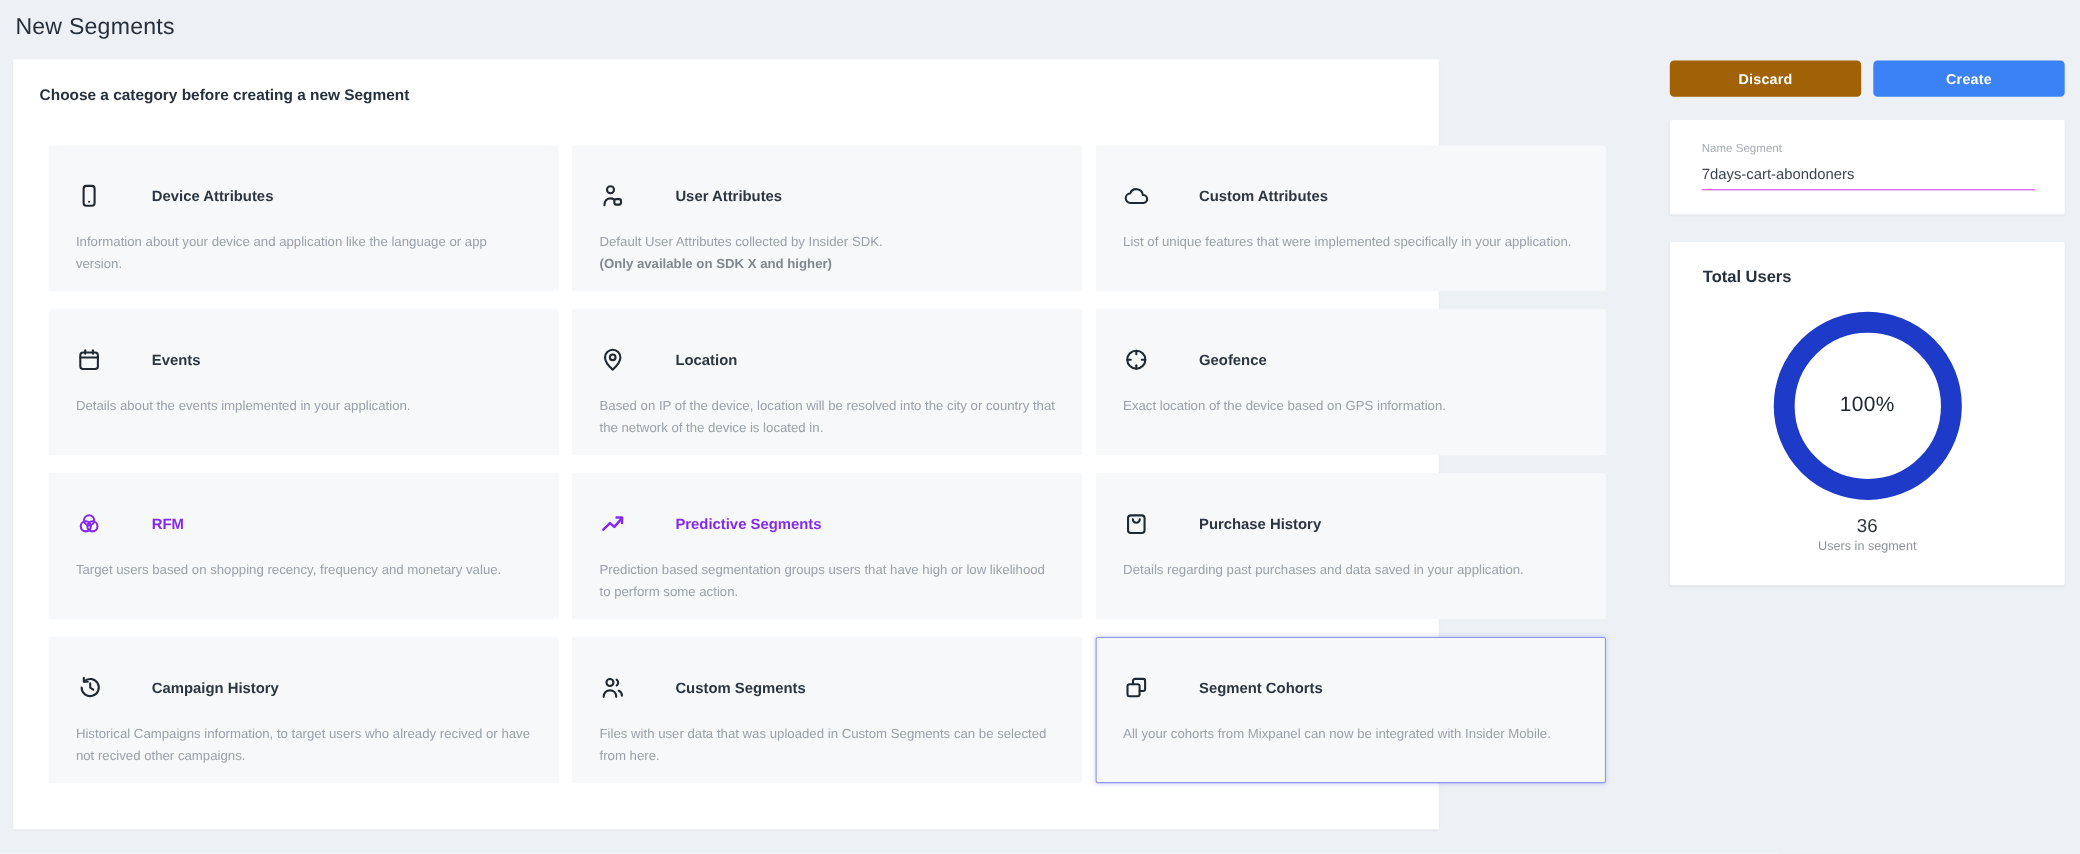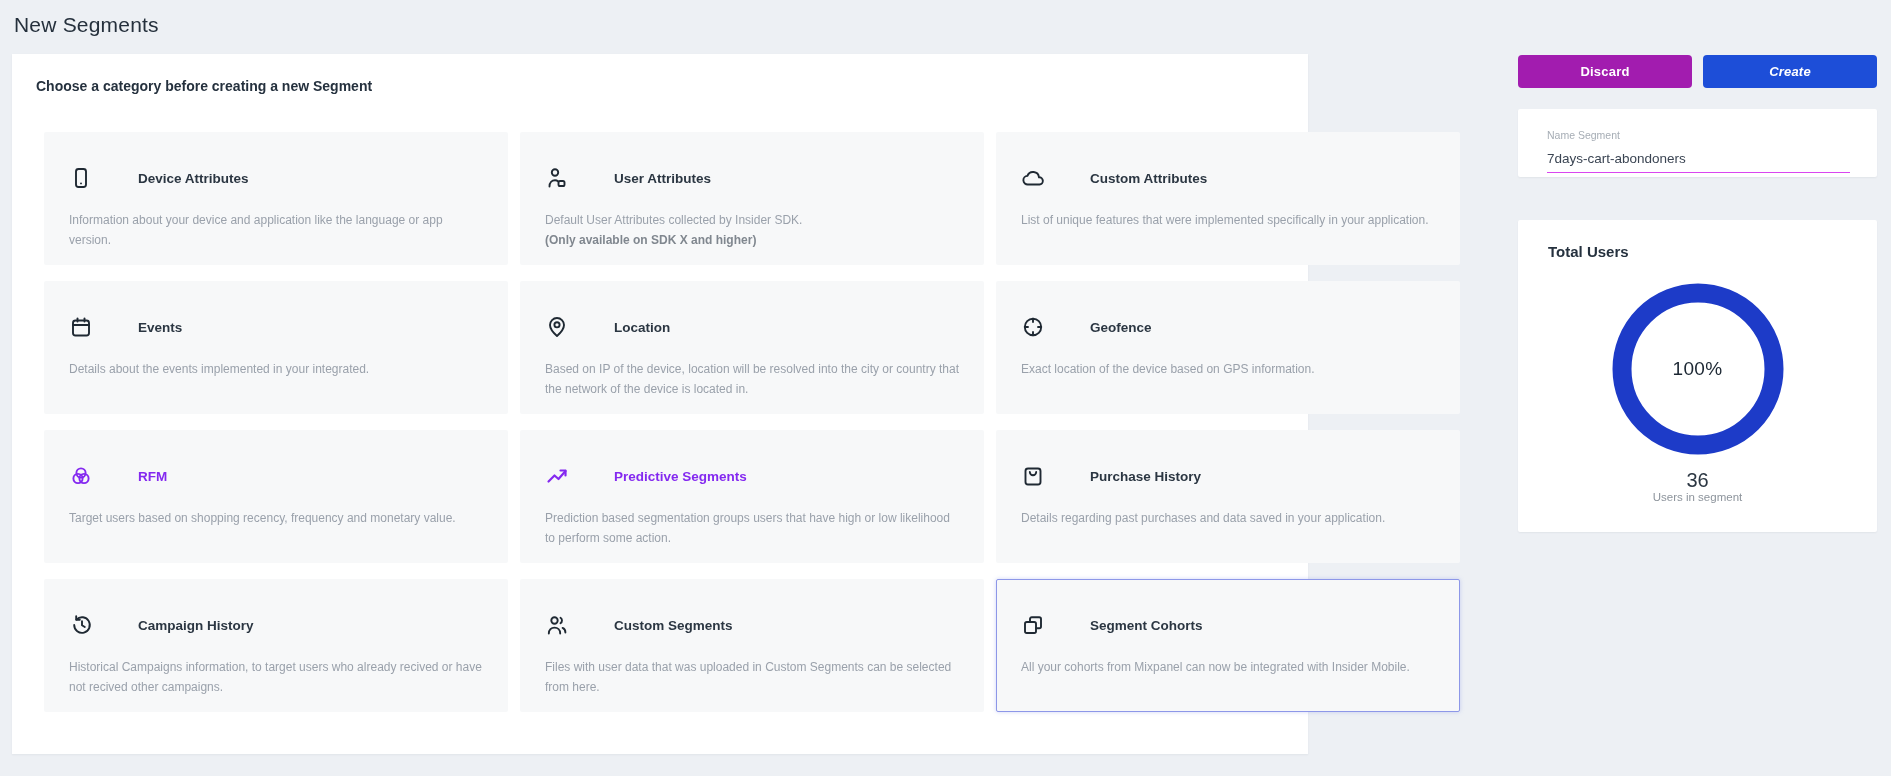--- a/index.html
+++ b/index.html
@@ -44,27 +44,27 @@
   }
   .desc-strong { display:block; font-weight:700; color:#80878f; }
   
   .sidebar { position:absolute; left:1518px; top:55px; width:359px; height:700px; }
   .btn-row { display:flex; gap:11px; }
   .btn {
     height:33px; border:none; border-radius:4px; color:#ffffff;
     font-family:"Liberation Sans", sans-serif; font-size:13px; font-weight:700;
     cursor:pointer; letter-spacing:.2px;
   }
-  .btn-discard { width:204px; background:#a21caf; }
-  .btn-create  { width:204px; background:#1d4ed8;font-style:italic; }
+  .btn-discard { width:204px; background:#a16207; }
+  .btn-create  { width:204px; background:#3b82f6; }
   .side-card {
     position:absolute; left:0; width:359px; background:#ffffff; border-radius:2px;
     box-shadow:0 1px 2px rgba(40,50,70,.06);
   }
-  .name-card { top:54px; height:68px; padding:20px 28px 0 29px; }
+  .name-card { top:54px; height:86px; padding:20px 28px 0 29px; }
   .name-label { font-size:10.5px; color:#a6adb5; display:block; }
   .name-input {
     display:block; width:303px; margin-top:6px; padding:4px 0 6px 0;
     border:none; border-bottom:1px solid #d946ef; background:transparent;
     font-family:"Liberation Sans", sans-serif; font-size:13.5px; color:#3b4553;
     outline:none;
   }
   .users-card { top:165px; height:312px; }
   .users-heading {
     position:absolute; left:30px; top:23px; font-size:15px; font-weight:700; color:#25313e;
@@ -73,21 +73,21 @@
     position:absolute; left:84.5px; top:54px; width:190px; height:190px;
   }
   .donut-wrap svg { position:absolute; left:0; top:0; }
   .donut-center {
     position:absolute; left:0; top:0; width:190px; height:190px;
     display:flex; align-items:center; justify-content:center;
     font-size:19px; font-weight:500; color:#1c2733; letter-spacing:.3px;
   }
   .users-count {
     position:absolute; left:0; top:249px; width:100%; text-align:center;
-    font-size:20px; font-weight:500; color:#2b3642;
+    font-size:17px; font-weight:500; color:#2b3642;
   }
   .users-caption {
     position:absolute; left:0; top:271px; width:100%; text-align:center;
     font-size:11.5px; color:#8d949c;
   }
 </style>
 </head>
 <body>
 
 <div class="page-title">New Segments</div>
@@ -141,21 +141,21 @@
         <span class="icon">
           <svg viewBox="0 0 24 24" fill="none" stroke="currentColor" stroke-width="1.9" stroke-linecap="round" stroke-linejoin="round">
               <rect x="4" y="5.5" width="16" height="15" rx="2.5"></rect>
               <line x1="4" y1="10" x2="20" y2="10"></line>
               <line x1="8.5" y1="3.5" x2="8.5" y2="6.5"></line>
               <line x1="15.5" y1="3.5" x2="15.5" y2="6.5"></line>
             </svg>
         </span>
         <span class="card-title">Events</span>
       </div>
-      <p class="card-desc">Details about the events implemented in your integrated.</p>
+      <p class="card-desc">Details about the events implemented in your application.</p>
     </div>
 
     <div class="card">
       <div class="card-head">
         <span class="icon">
           <svg viewBox="0 0 24 24" fill="none" stroke="currentColor" stroke-width="1.9" stroke-linecap="round" stroke-linejoin="round">
               <path d="M12 21s-7-6.2-7-11a7 7 0 0 1 14 0c0 4.8-7 11-7 11z"></path>
               <circle cx="12" cy="9.8" r="2.6"></circle>
             </svg>
         </span>

